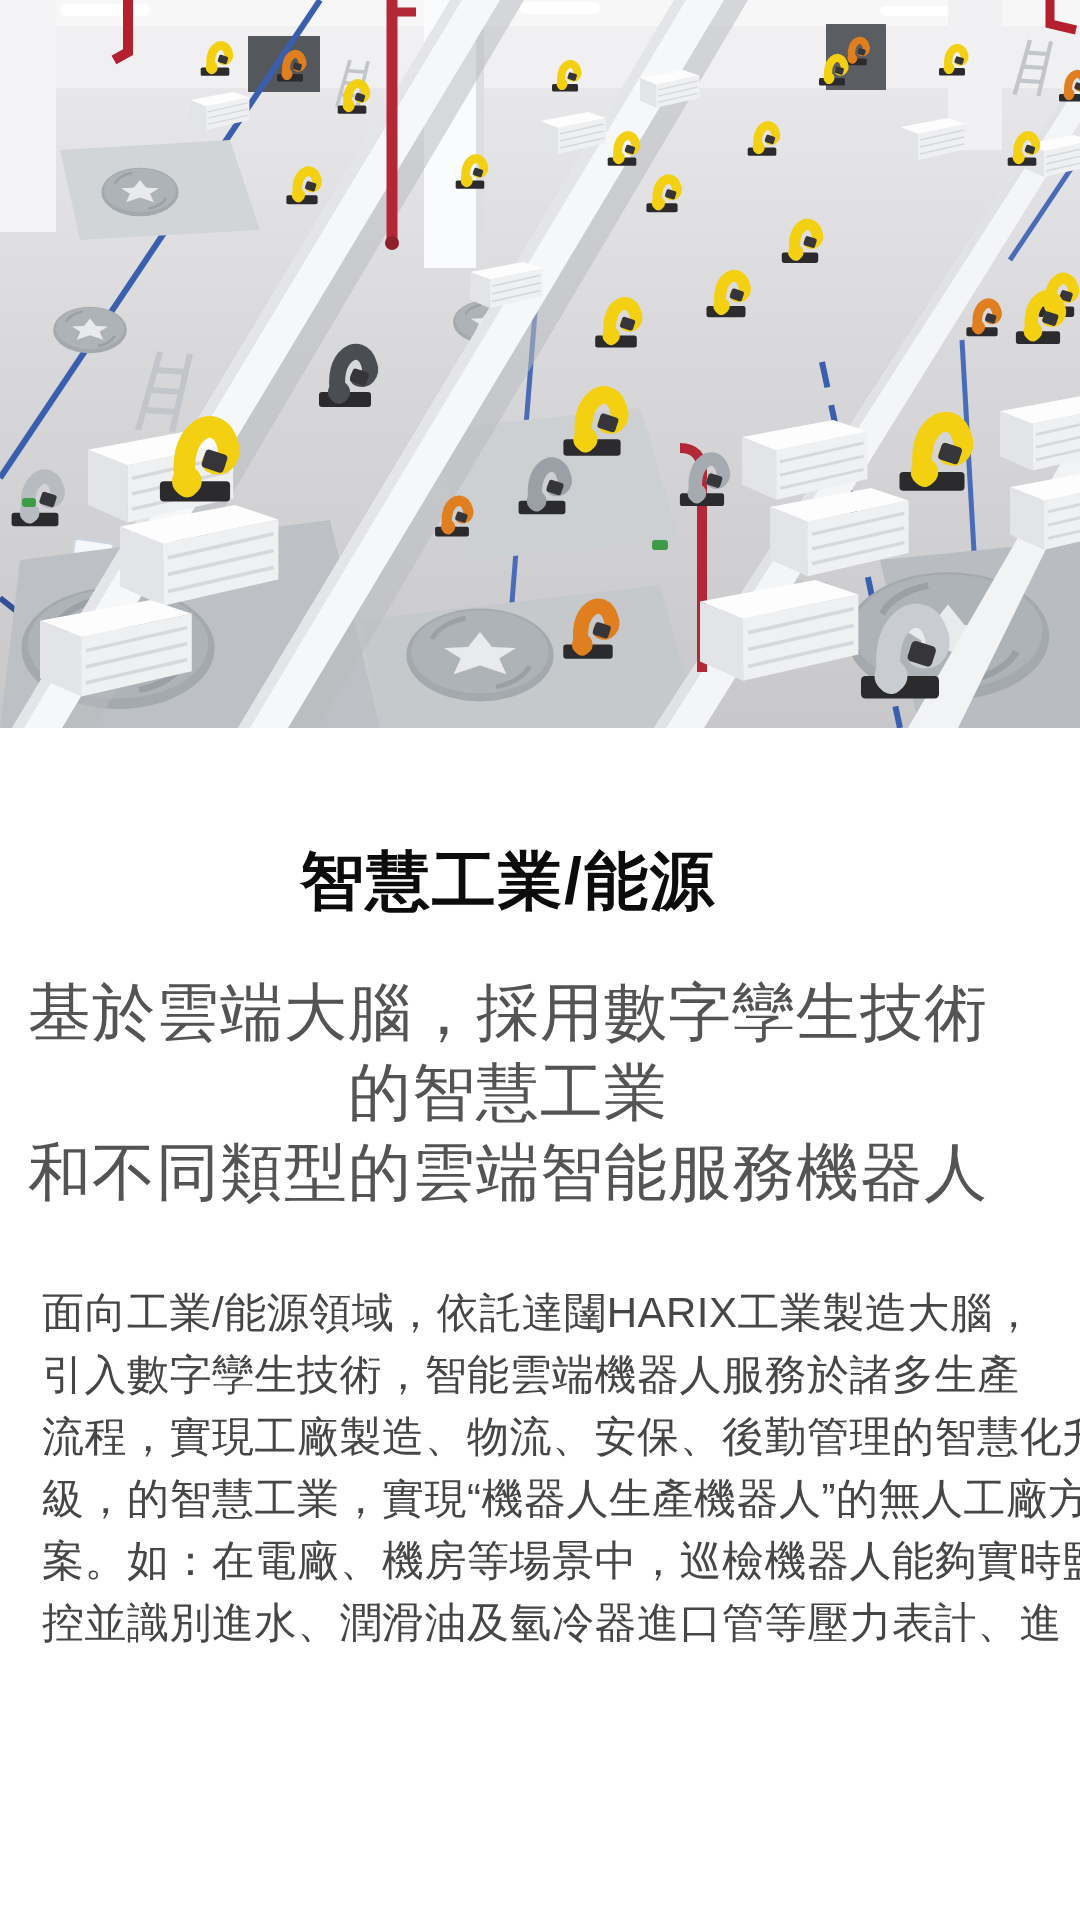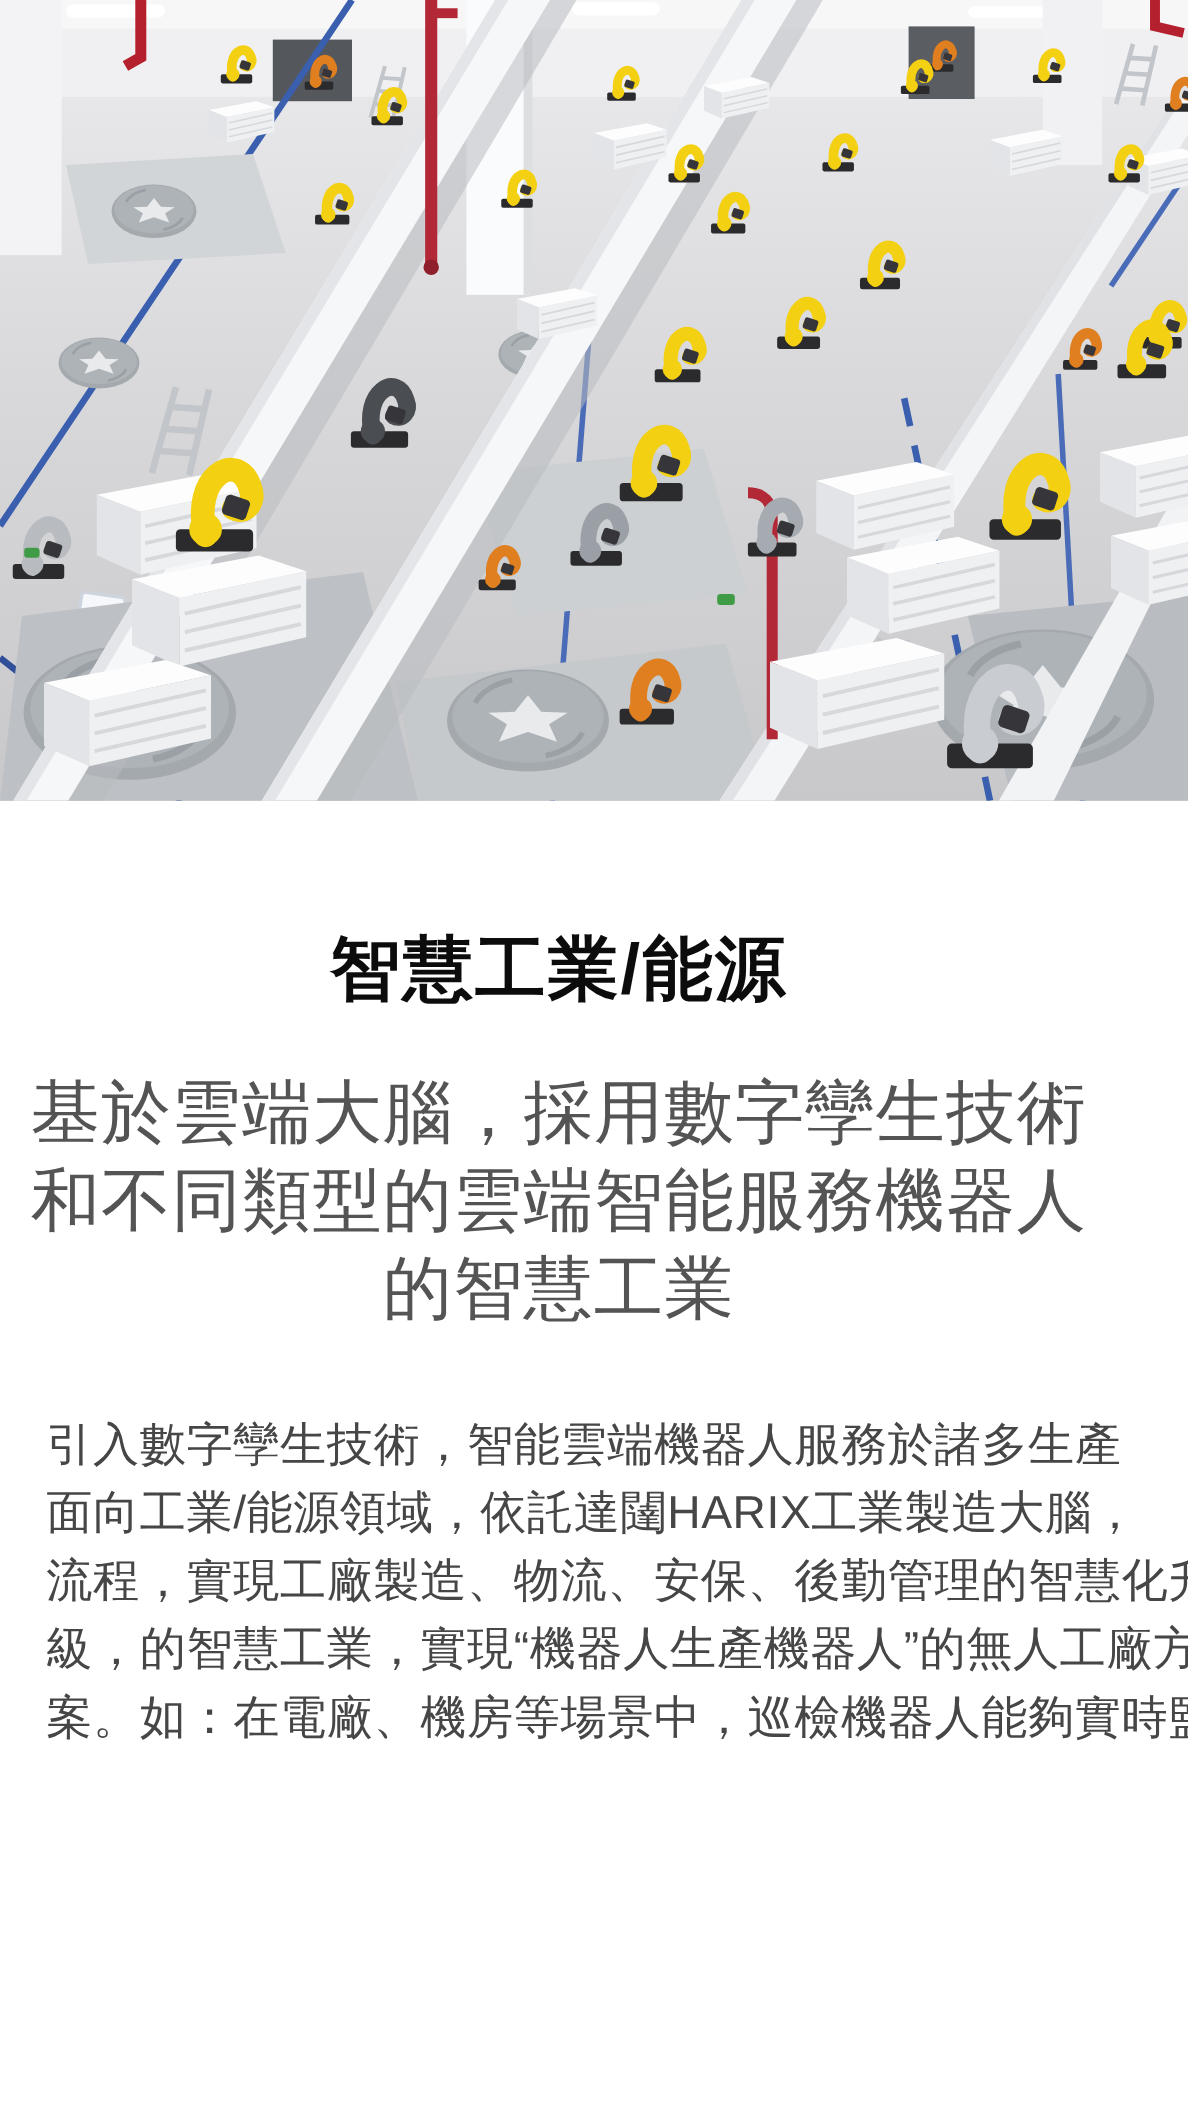--- a/index.html
+++ b/index.html
@@ -226,26 +226,27 @@
       <rect x="22" y="498" width="14" height="9" rx="3" fill="#3f9b46"></rect>
     </svg>
   </figure>
 
   <section class="content">
 
     <h1 class="title">智慧工業/能源</h1>
 
     <h2 class="subtitle">
       <span>基於雲端大腦，採用數字孿生技術</span>
+      <span>的智慧工業</span>
       <span>和不同類型的雲端智能服務機器人</span>
-      <span>的智慧工業</span>
     </h2>
 
     <p class="description">
+      <span>面向工業/能源領域，依託達闥HARIX工業製造大腦，</span>
       <span>引入數字孿生技術，智能雲端機器人服務於諸多生產</span>
-      <span>面向工業/能源領域，依託達闥HARIX工業製造大腦，</span>
       <span>流程，實現工廠製造、物流、安保、後勤管理的智慧化升</span>
       <span>級，的智慧工業，實現“機器人生產機器人”的無人工廠方</span>
       <span>案。如：在電廠、機房等場景中，巡檢機器人能夠實時監</span>
+      <span>控並識別進水、潤滑油及氫冷器進口管等壓力表計、進</span>
     </p>
 
   </section>
 </div>
 
 </body></html>

